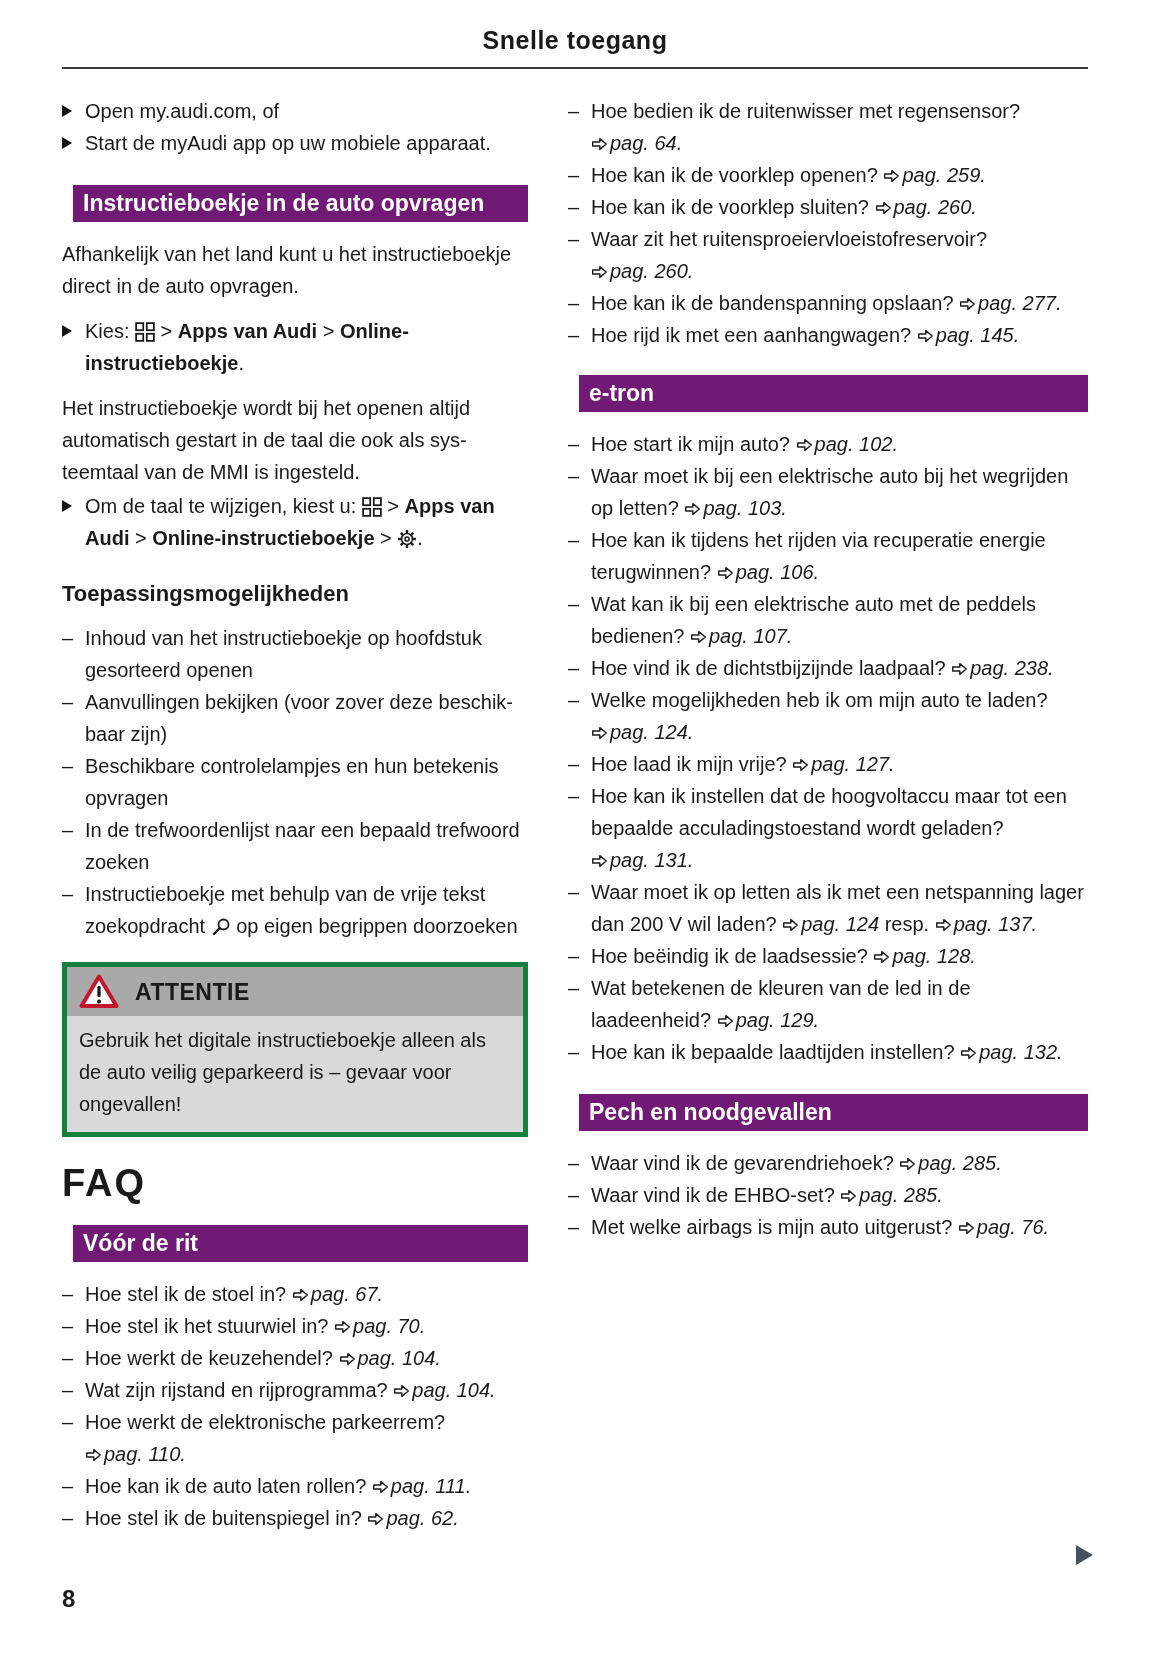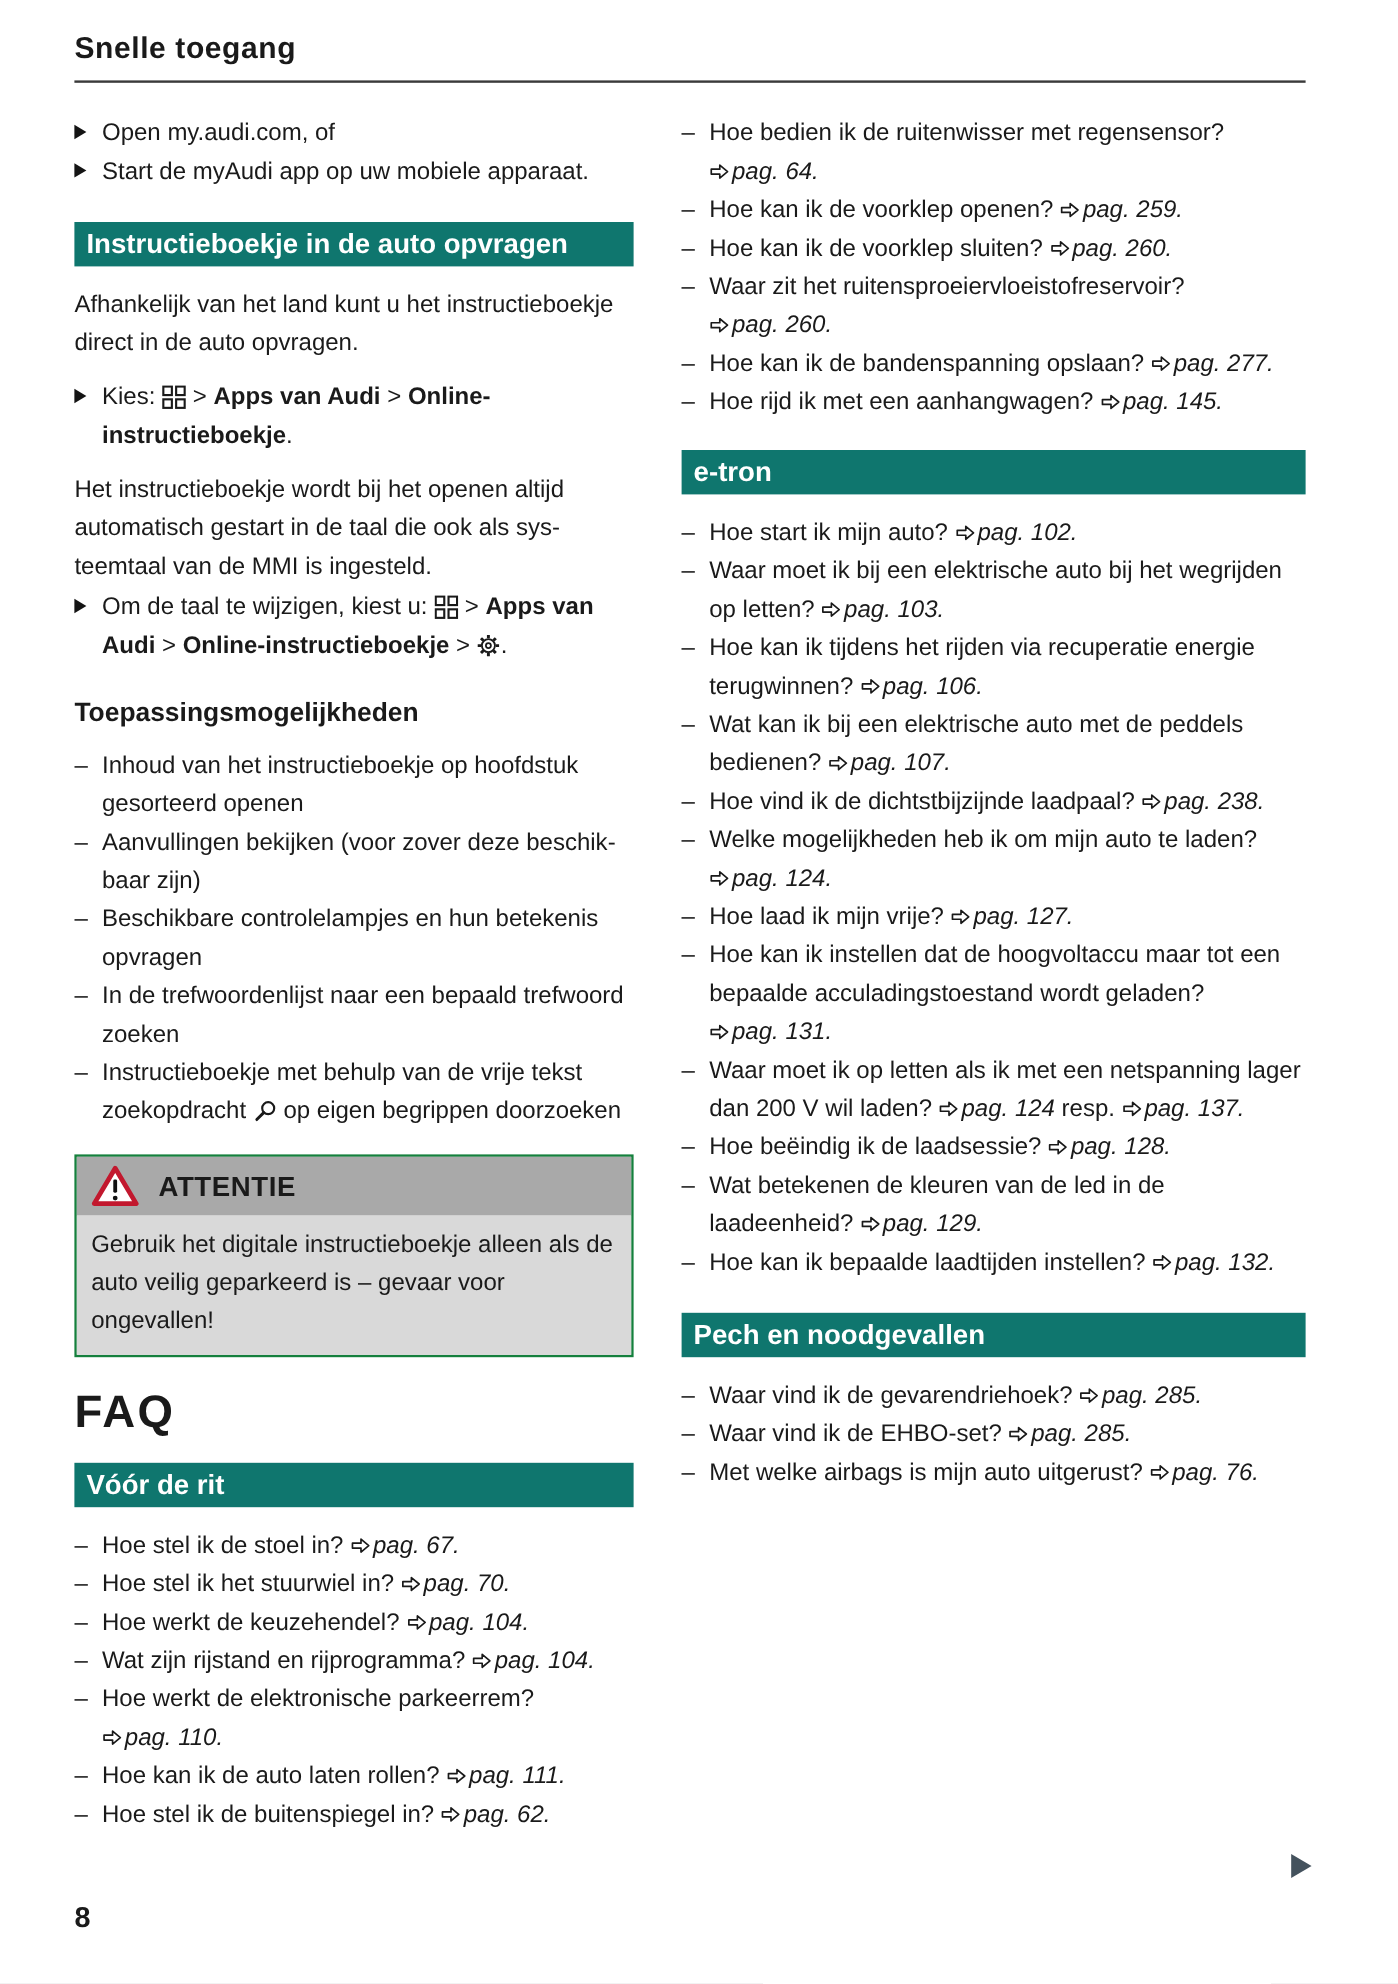--- a/index.html
+++ b/index.html
@@ -2,33 +2,33 @@
 <html><head>
 <meta charset="utf-8">
 <style>
   html,body{margin:0;padding:0;background:#e8e8e8;}
   .page{
     width:1165px;height:1653px;box-sizing:border-box;position:relative;
     background:#ffffff;padding:26px 60px 0 62px;overflow:hidden;
     font-family:"Liberation Sans", sans-serif;color:#1a1a1a;
   }
   
-  .page-header{border-bottom:2px solid #3a3a3a;padding-bottom:12px;margin-bottom:26px;width:1026px;}
+  .page-header{border-bottom:2px solid #3a3a3a;padding-bottom:12px;margin-bottom:26px;width:1026px;text-align:center;}
   .page-header h1{margin:0;font-size:25px;font-weight:bold;letter-spacing:.5px;}
   
   .columns{display:flex;gap:40px;}
   .col{font-size:20px;line-height:32px;}
   .col-left{flex:0 0 466px;width:466px;}
   .col-right{flex:0 0 520px;width:520px;}
   p{margin:0 0 13px 0;}
   p.tight{margin-bottom:2px;}
   
   .red-bar{
-    height:37px;line-height:37px;margin:26px 0 16px 0;
-    background:#0f766e;color:#ffffff;font-weight:bold;font-size:23px;
+    height:37px;line-height:37px;margin:26px 0 16px 11px;
+    background:#701a75;color:#ffffff;font-weight:bold;font-size:23px;
     padding-left:10px;box-sizing:border-box;
   }
   .red-bar.first{margin-top:24px;}
   
   ul.blist{list-style:none;margin:0 0 13px 0;padding:0;}
   ul.blist li{padding-left:23px;text-indent:-23px;margin:0;}
   ul.blist.tight{margin-bottom:13px;}
   .dash-marker{display:inline-block;width:23px;text-indent:0;}
   .tri-marker{display:inline-block;width:23px;text-indent:0;}
   .tri-marker::before{
@@ -36,21 +36,21 @@
     border-left:10px solid #141414;border-top:6px solid transparent;border-bottom:6px solid transparent;
     margin-bottom:1px;
   }
   b{font-weight:bold;}
   .ref{white-space:nowrap;}
   .ref i{font-style:italic;}
   .ref .ref-arrow svg{width:17px;height:14px;vertical-align:-1px;margin-right:2px;}
   .inline-icon svg{width:20px;height:20px;vertical-align:-4px;}
   h3.subhead{font-size:22px;font-weight:bold;margin:24px 0 12px 0;}
   
-  .warning{border:2px solid #15803d;margin:20px 0 0 0;}
+  .warning{border:5px solid #15803d;margin:20px 0 0 0;}
   .warning-head{
     background:#a9a9a9;display:flex;align-items:center;
     padding:7px 12px;min-height:38px;box-sizing:border-box;
   }
   .warn-icon svg{width:40px;height:35px;display:block;}
   .warn-title{font-weight:bold;font-size:23px;margin-left:16px;letter-spacing:.5px;}
   .warning-body{background:#d9d9d9;padding:8px 12px 12px 12px;font-size:20px;line-height:32px;}
   
   h2.faq-h{font-size:38px;font-weight:bold;letter-spacing:2px;margin:30px 0 0 0;}
   

